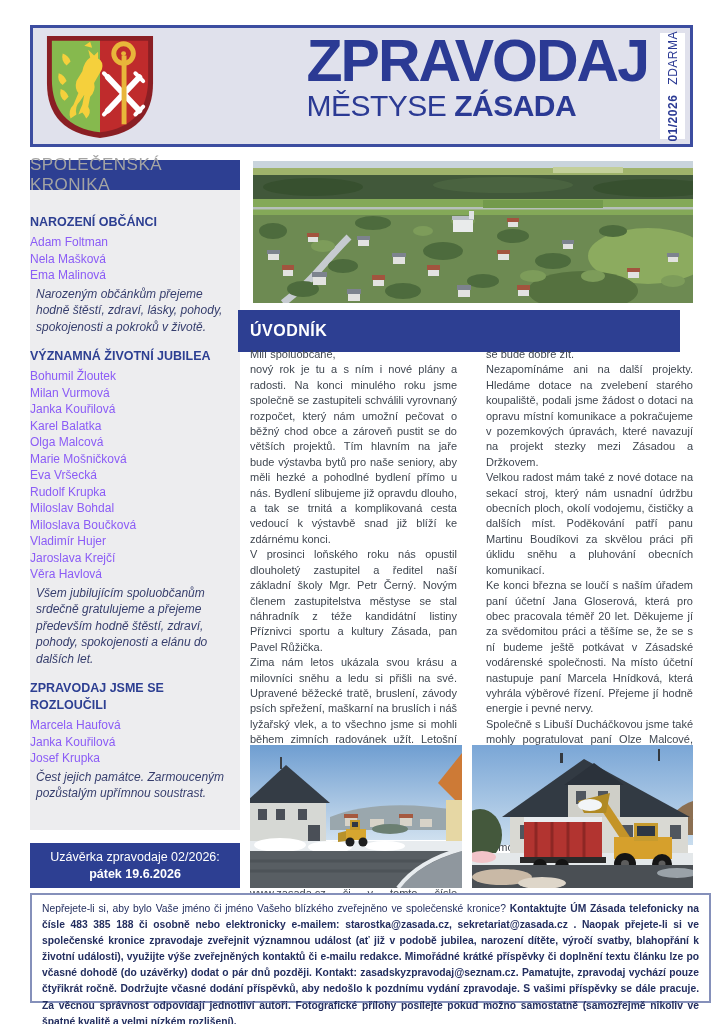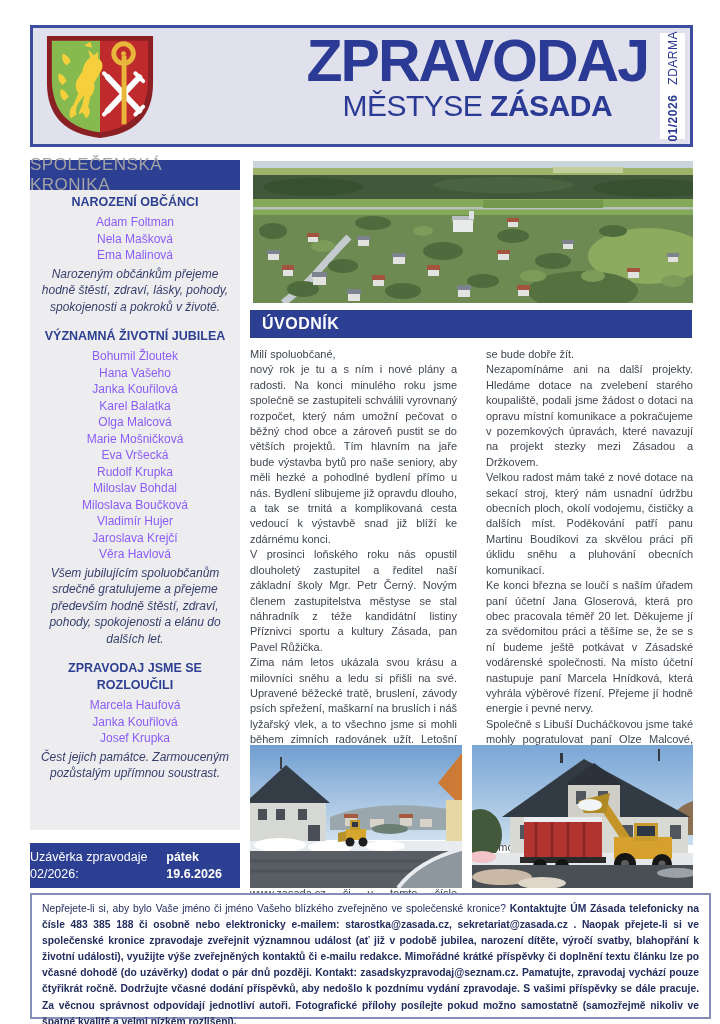--- a/index.html
+++ b/index.html
@@ -3,64 +3,64 @@
 <meta charset="utf-8">
 <style>
   html,body{margin:0;padding:0;background:#ffffff;}
   .page{position:relative;width:720px;height:1024px;background:#ffffff;overflow:hidden;
         font-family:"Liberation Sans",sans-serif;}
 
   
   .masthead{position:absolute;left:30px;top:25px;width:657px;height:116px;
             background:#e0e1ec;border:3px solid #3c4da0;}
   .coa{position:absolute;left:8px;top:4px;}
-  .title-block{position:absolute;right:42px;top:2px;text-align:center;color:#2b3a94;}
+  .title-block{position:absolute;right:42px;top:2px;text-align:left;color:#2b3a94;}
   .nl-title{font-size:59px;font-weight:bold;letter-spacing:-2px;line-height:62px;}
   .nl-sub{font-size:30px;letter-spacing:-0.5px;line-height:32px;margin-top:-2px;}
   .nl-sub b{font-weight:bold;}
   .issue-strip{position:absolute;right:5px;top:5px;bottom:5px;width:25px;background:#ffffff;
                display:flex;align-items:center;justify-content:center;}
   .issue-strip .vtext{writing-mode:vertical-rl;transform:rotate(180deg);
                color:#2b3a94;font-size:12px;white-space:nowrap;letter-spacing:0.5px;}
   .issue-strip .vtext b{font-weight:bold;}
   .issue-strip .vtext .sp{display:inline-block;height:10px;}
 
   
   .side-titlebar{position:absolute;left:30px;top:160px;width:210px;height:30px;background:#2d3f92;
                  display:flex;align-items:center;justify-content:center;}
   .side-titlebar span{color:#a3a3a3;font-size:17px;letter-spacing:0.5px;}
   .side-panel{position:absolute;left:30px;top:190px;width:210px;height:640px;background:#ededef;
-              text-align:center;padding-top:4px;box-sizing:border-box;overflow:hidden;}
+              text-align:left;padding-top:24px;box-sizing:border-box;overflow:hidden;}
   .side-section{margin-bottom:13px;}
   .side-heading{color:#2d3f92;font-weight:bold;font-size:12.5px;line-height:17px;margin-bottom:3px;}
   .name{color:#8b5cf6;font-size:12px;line-height:16.5px;}
   .note{color:#363e6d;font-style:italic;font-size:12px;line-height:16.5px;margin-top:2px;
         padding:0 6px;}
   .note:empty{display:none;}
 
   .deadline-box{position:absolute;left:30px;top:843px;width:210px;height:45px;background:#2d3f92;
-                color:#ffffff;display:flex;flex-direction:row;align-items:center;justify-content:center;
+                color:#ffffff;display:flex;flex-direction:column;align-items:center;justify-content:center;
                 font-size:12.5px;line-height:17px;}
   .deadline-box .l2{font-weight:bold;}
 
   
   .photo-top{position:absolute;left:253px;top:161px;width:440px;height:142px;}
-  .section-bar{position:absolute;left:250px;top:310px;width:442px;height:28px;background:#2d3f92;
+  .section-bar{position:absolute;left:238px;top:310px;width:442px;height:42px;background:#2d3f92;
                display:flex;align-items:center;}
   .section-bar span{color:#ffffff;font-weight:bold;font-size:16px;letter-spacing:0.5px;padding-left:12px;}
   .cols{position:absolute;left:250px;top:347px;width:443px;display:flex;gap:29px;}
   .col{flex:1;color:#3f4650;font-size:11px;line-height:15.4px;text-align:justify;}
   .col p{margin:0;}
   .signature{text-align:right;font-weight:bold;color:#3f4650;font-size:11.5px;line-height:15.5px;margin-top:2px;}
 
   .photos-bottom{position:absolute;left:250px;top:745px;width:443px;height:143px;display:flex;gap:10px;}
 
   
   .footer-box{position:absolute;left:30px;top:893px;width:657px;height:100px;background:#ffffff;
-              border:2px solid #8590ba;box-sizing:content-box;padding:6px 10px 16px 10px;
+              border:2px solid #8590ba;box-sizing:content-box;padding:6px 10px 0 10px;
               color:#232e5f;font-size:10.3px;line-height:16.1px;text-align:justify;}
   .footer-box b{font-weight:bold;}
 </style>
 </head>
 <body>
 
 <div class="page">
 
   <header class="masthead">
     <svg class="coa" width="118" height="110" viewBox="0 0 120 112">
@@ -106,21 +106,21 @@
           <div class="name">Nela Mašková</div>
           <div class="name">Ema Malinová</div>
         </div>
       <div class="note">Narozeným občánkům přejeme hodně štěstí, zdraví, lásky, pohody, spokojenosti a pokroků v životě.</div>
     </section>
     <section class="side-section">
       <div class="side-heading">VÝZNAMNÁ ŽIVOTNÍ JUBILEA</div>
       <div>
 
       <div class="name">Bohumil Žloutek</div>
-          <div class="name">Hana Vašeho</div>
+          <div class="name">Milan Vurmová</div>
           <div class="name">Janka Kouřilová</div>
           <div class="name">Karel Balatka</div>
           <div class="name">Olga Malcová</div>
           <div class="name">Marie Mošničková</div>
           <div class="name">Eva Vršecká</div>
           <div class="name">Rudolf Krupka</div>
           <div class="name">Miloslav Bohdal</div>
           <div class="name">Miloslava Boučková</div>
           <div class="name">Vladimír Hujer</div>
           <div class="name">Jaroslava Krejčí</div>

